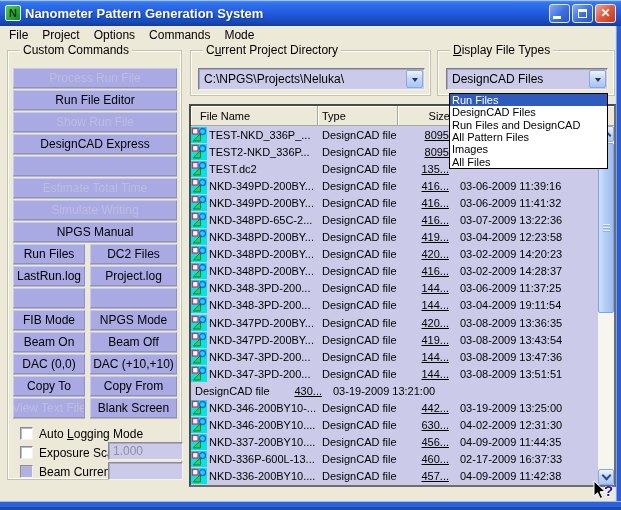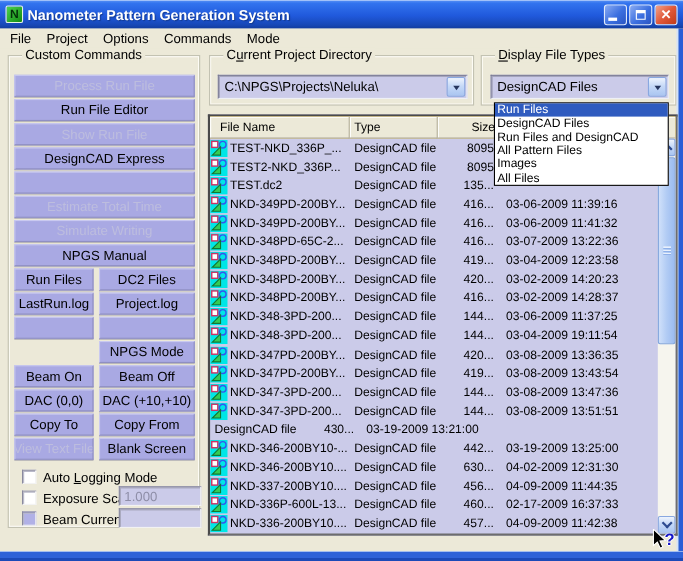--- a/index.html
+++ b/index.html
@@ -55,35 +55,35 @@
   .combo{position:absolute;height:22px;background:#cbcbe9;border:1px solid;border-color:#7c7c94 #eef0f6 #eef0f6 #7c7c94;
     box-shadow:inset 1px 1px 0 #a5a5bd;display:flex;align-items:center;}
   .combo-text{flex:1;padding-left:5px;font-size:12px;white-space:nowrap;overflow:hidden;}
   .combo-btn{width:17px;height:18px;margin-right:1px;border:1px solid #89a8e0;border-radius:2px;
     background:linear-gradient(180deg,#eef4fd,#c6d9f7 45%,#a9c5f1);display:flex;align-items:center;justify-content:center;flex:none;}
   .tri{width:0;height:0;border:3.5px solid transparent;border-top:4.5px solid #26365e;margin-top:4px;}
 
   
   .listview{position:absolute;left:189px;top:104px;width:427px;height:383px;background:#cbcbe9;
     border:2px solid;border-color:#4a4a4a #6d6d6d #6d6d6d #4a4a4a;z-index:5;}
-  .lv-header{position:absolute;left:0;top:0;right:0;height:20px;display:flex;background:#eab308;}
+  .lv-header{position:absolute;left:0;top:0;right:0;height:20px;display:flex;background:#e5e5e5;}
   .hcell{display:flex;align-items:center;font-size:11px;background:#ece9d8;
     border-right:1px solid #aca899;border-bottom:1px solid #aca899;
     box-shadow:inset 1px 1px 0 #fff;padding:0 4px;overflow:hidden;white-space:nowrap;}
   .h0{width:127px;padding-left:9px;}
   .h1{width:80px;}
   .h2{width:57px;justify-content:flex-end;}
   .h3{flex:1;border-right:none;}
   .lv-body{position:absolute;left:0;top:20px;right:16px;bottom:0;display:flex;flex-direction:column;overflow:hidden;}
   .lv-row{flex:1;display:flex;align-items:center;font-size:11px;white-space:nowrap;}
   .cell{overflow:hidden;}
   .c0{width:127px;display:flex;align-items:center;}
   .fico{width:16px;height:16px;flex:none;margin-right:2px;}
   .c1{width:80px;padding-left:4px;}
-  .c2{width:57px;text-align:right;padding-right:6px;}
+  .c2{width:57px;text-align:right;padding-right:6px;text-decoration:underline;}
   .c3{flex:1;padding-left:5px;}
 
   
   .sb{position:absolute;top:20px;right:0;bottom:0;width:16px;background:#f6f5ee;}
   .sb-btn{position:absolute;left:0;width:16px;height:16px;border:1px solid #89a8e0;border-radius:2px;
     background:linear-gradient(180deg,#eef4fd,#c6d9f7 45%,#a9c5f1);display:flex;align-items:center;justify-content:center;}
   .sb-up{top:0;}
   .sb-down{bottom:0;}
   .sb-thumb{position:absolute;left:0;top:17px;height:170px;width:16px;border:1px solid #7da2dd;border-radius:2px;
     background:linear-gradient(90deg,#cfe0fa,#b2ccf4 50%,#9cbcf0);}
@@ -157,20 +157,21 @@
       <div class="cmd-btn" style="left: 5px; width: 164px; top: 105px; height: 20px;"></div>
       <div class="cmd-btn disabled" style="left: 5px; width: 164px; top: 127px; height: 20px;">Estimate Total Time</div>
       <div class="cmd-btn disabled" style="left: 5px; width: 164px; top: 149px; height: 20px;">Simulate Writing</div>
       <div class="cmd-btn" style="left: 5px; width: 164px; top: 171px; height: 20px;">NPGS Manual</div>
       <div class="cmd-btn" style="left: 5px; width: 72px; top: 193px; height: 20px;">Run Files</div>
       <div class="cmd-btn" style="left: 82px; width: 87px; top: 193px; height: 20px;">DC2 Files</div>
       <div class="cmd-btn" style="left: 5px; width: 72px; top: 215px; height: 20px;">LastRun.log</div>
       <div class="cmd-btn" style="left: 82px; width: 87px; top: 215px; height: 20px;">Project.log</div>
       <div class="cmd-btn" style="left: 5px; width: 72px; top: 237px; height: 20px;"></div>
       <div class="cmd-btn" style="left: 82px; width: 87px; top: 237px; height: 20px;"></div>
+      <div class="cmd-btn" style="left: 5px; width: 72px; top: 259px; height: 20px;">FIB Mode</div>
       <div class="cmd-btn" style="left: 82px; width: 87px; top: 259px; height: 20px;">NPGS Mode</div>
       <div class="cmd-btn" style="left: 5px; width: 72px; top: 281px; height: 20px;">Beam On</div>
       <div class="cmd-btn" style="left: 82px; width: 87px; top: 281px; height: 20px;">Beam Off</div>
       <div class="cmd-btn" style="left: 5px; width: 72px; top: 303px; height: 20px;">DAC (0,0)</div>
       <div class="cmd-btn" style="left: 82px; width: 87px; top: 303px; height: 20px;">DAC (+10,+10)</div>
       <div class="cmd-btn" style="left: 5px; width: 72px; top: 325px; height: 20px;">Copy To</div>
       <div class="cmd-btn" style="left: 82px; width: 87px; top: 325px; height: 20px;">Copy From</div>
       <div class="cmd-btn disabled" style="left: 5px; width: 72px; top: 347px; height: 20px;">View Text File</div>
       <div class="cmd-btn" style="left: 82px; width: 87px; top: 347px; height: 20px;">Blank Screen</div>
     </div>

